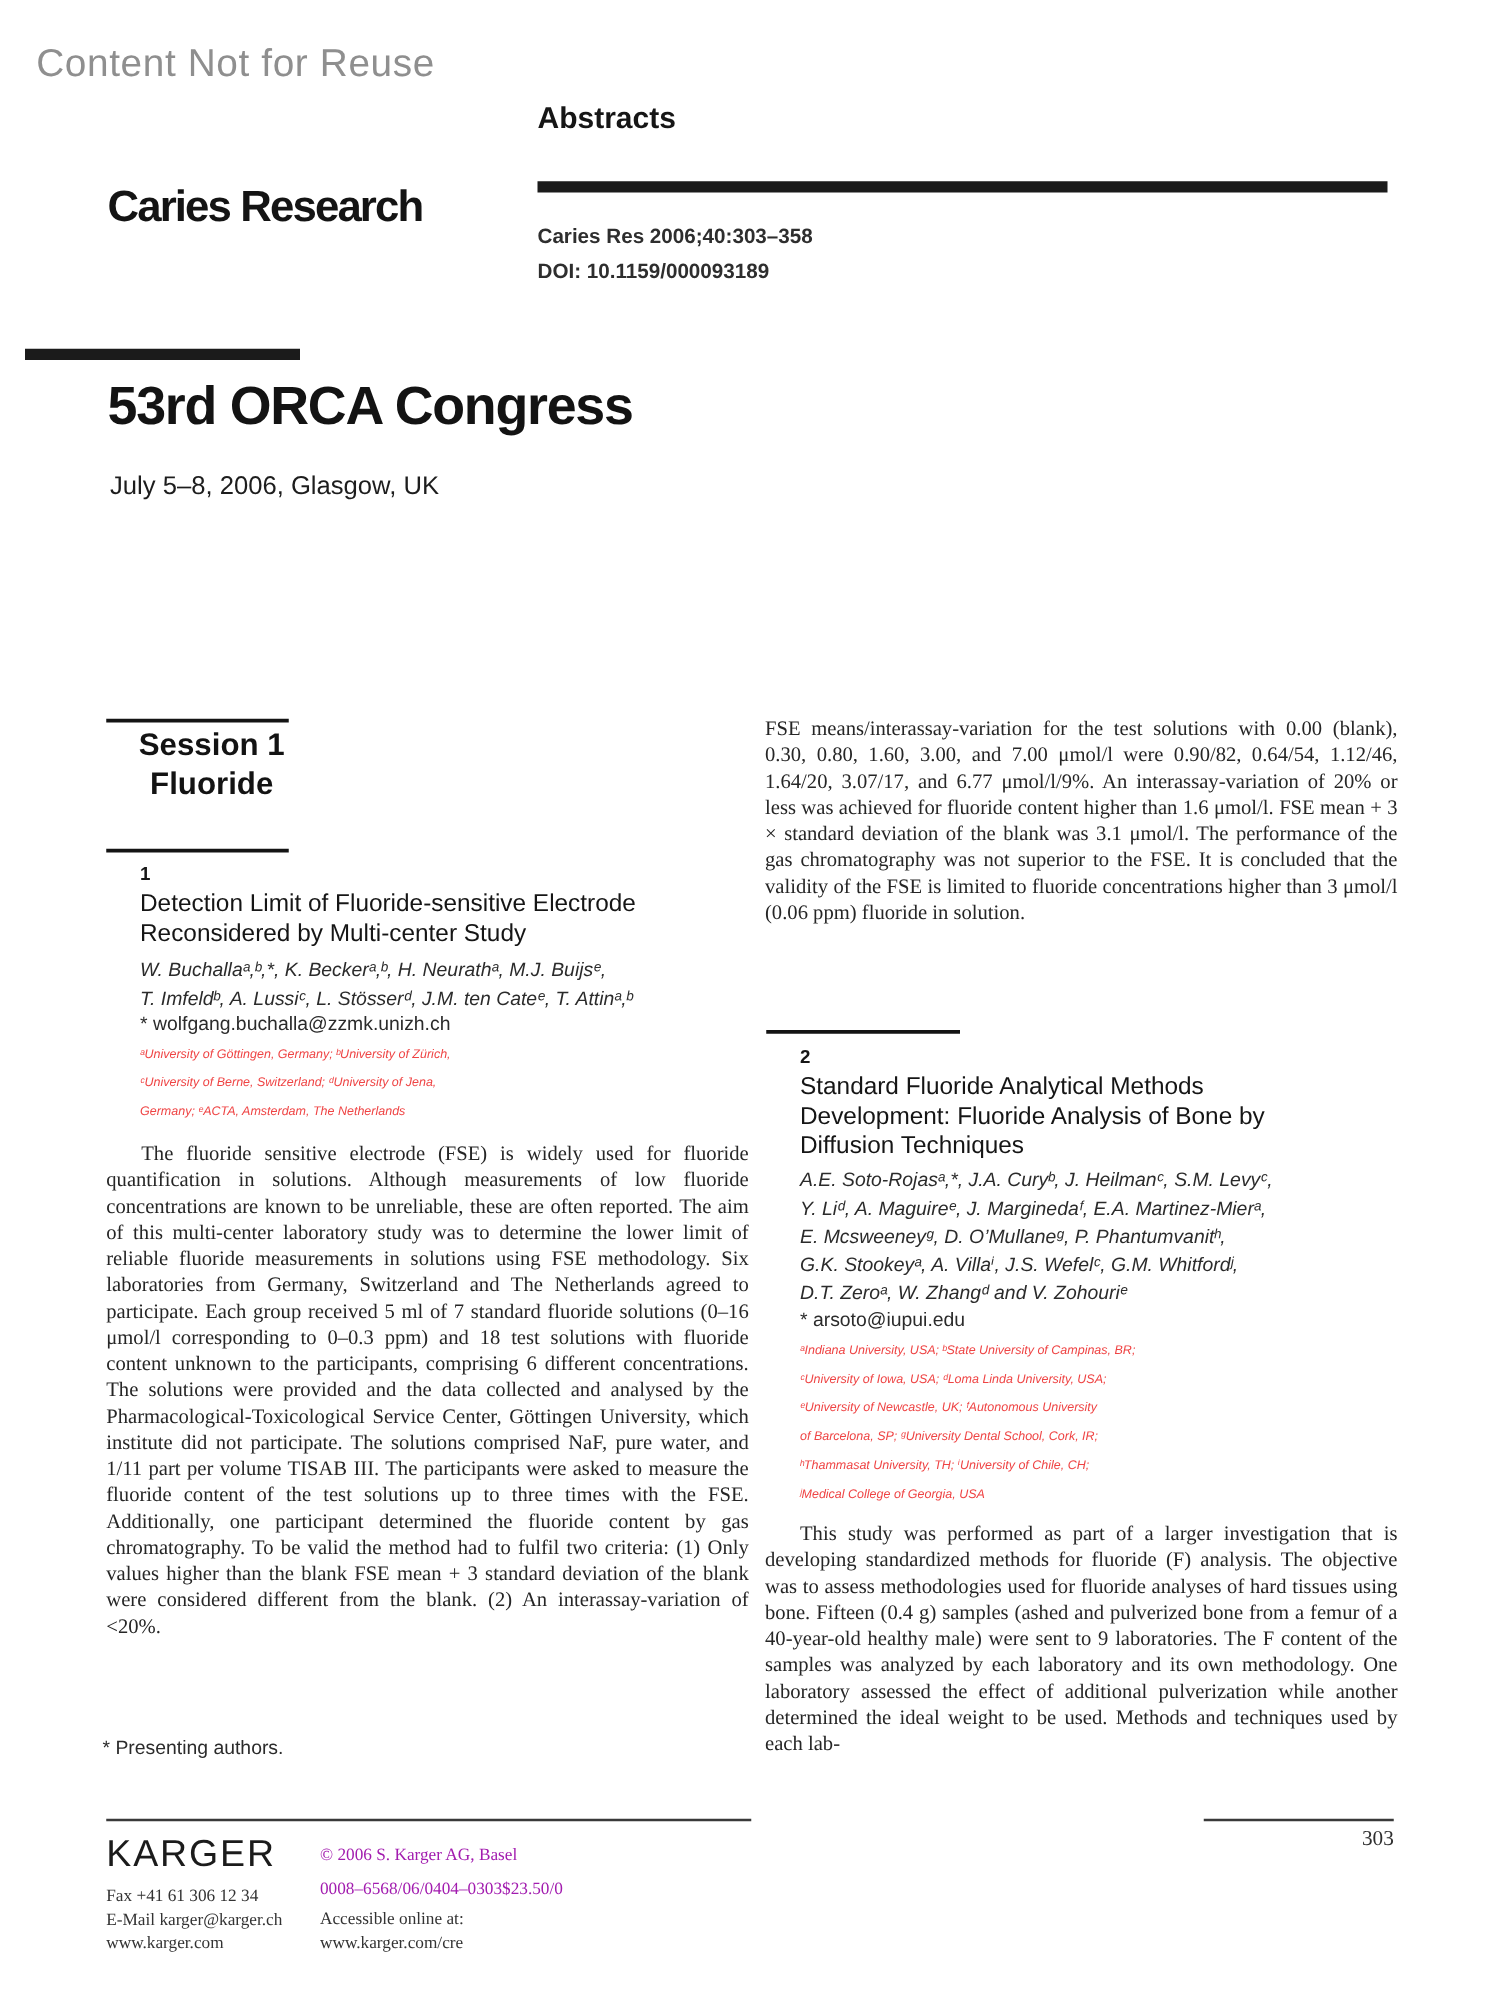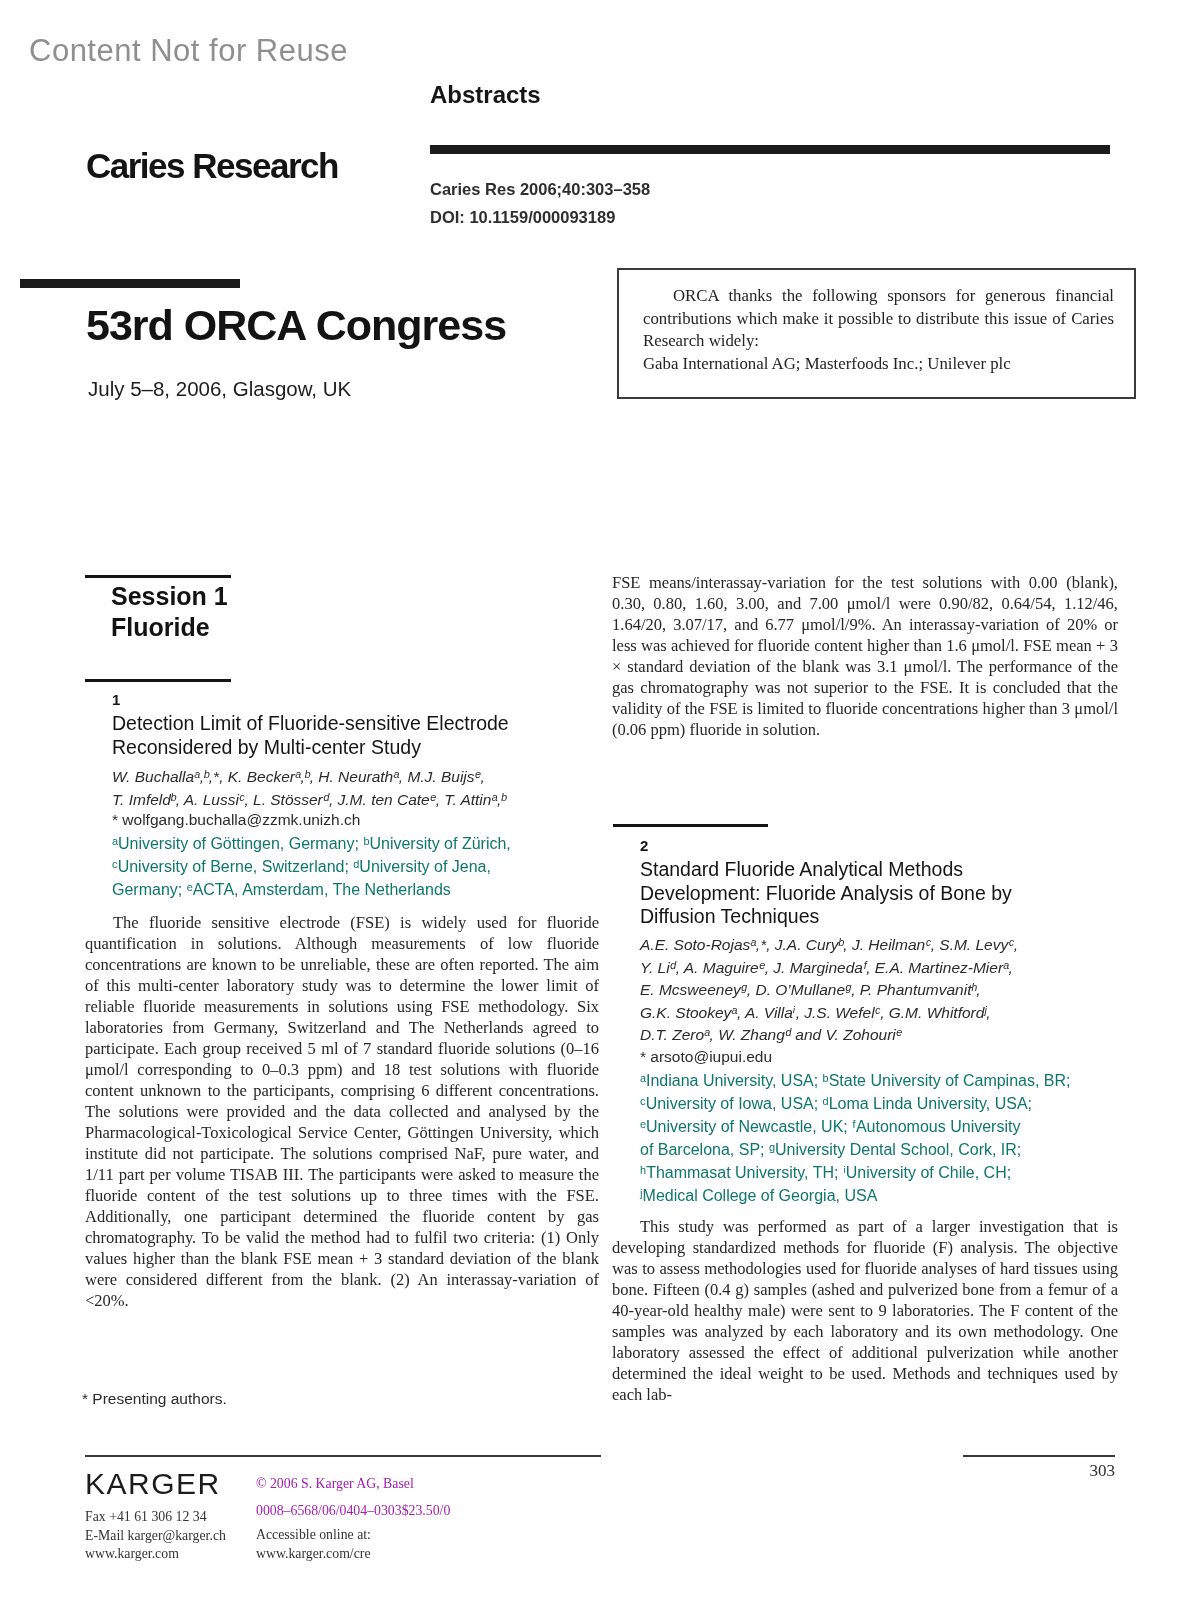--- a/index.html
+++ b/index.html
@@ -30,27 +30,27 @@
     border:2px solid #3b3b3b; padding:15px 20px 0 24px;
     font-size:16.8px; line-height:22.5px; color:#242424;
   }
   #sponsor-text { text-align:justify; text-indent:30px; }
 
   .rule { position:absolute; height:3px; background:#141414; }
   #session-rule { left:85px; top:575px; width:146px; }
   #abs1-rule    { left:85px; top:679px; width:146px; }
   #abs2-rule    { left:613px; top:824px; width:155px; }
 
-  #session-heading { position:absolute; left:111px; top:581px; font-size:25px; font-weight:bold; line-height:31px; color:#131313; }
+  #session-heading { position:absolute; left:111px; top:581px; font-size:25px; font-weight:bold; line-height:31px; color:#131313;text-align:center; }
 
   .abs-num    { position:absolute; font-size:15px; font-weight:bold; color:#161616; }
   .abs-title  { position:absolute; width:482px; font-size:19.5px; font-weight:normal; line-height:23.5px; color:#151515; }
   .abs-authors{ position:absolute; width:484px; font-size:15.5px; font-style:italic; line-height:22.5px; color:#2b2b2b; }
   .abs-email  { position:absolute; font-size:15.5px; color:#2b2b2b; }
-  .abs-affil  { position:absolute; width:478px; font-size:16px; line-height:23px; color:#0f766e; }
+  .abs-affil  { position:absolute; width:478px; font-size:10px; line-height:23px; color:#ef4444;font-style:italic; }
   .abs-body   { position:absolute; font-size:16.5px; line-height:21px; text-align:justify; color:#262626; }
 
   #abs1-num     { left:112px; top:691px; }
   #abs1-title   { left:112px; top:712px; }
   #abs1-authors { left:112px; top:766px; }
   #abs1-email   { left:112px; top:811px; }
   #abs1-affils  { left:112px; top:832px; }
   #abs1-body    { left:85px;  top:912px; width:514px; text-indent:28px; }
 
   #abs1-cont    { left:612px; top:572px; width:506px; }
@@ -84,24 +84,20 @@
 
   <div id="abstracts-label" class="sans">Abstracts</div>
   <div id="masthead-bar"></div>
   <div id="citation" class="sans">Caries Res 2006;40:303–358</div>
   <div id="doi" class="sans">DOI: 10.1159/000093189</div>
 
   <div id="congress-bar"></div>
   <h1 id="congress-title" class="sans">53rd ORCA Congress</h1>
   <div id="congress-subtitle" class="sans">July 5–8, 2006, Glasgow, UK</div>
 
-  <div id="sponsor-box" class="serif">
-    <p id="sponsor-text">ORCA thanks the following sponsors for generous financial contributions which make it possible to distribute this issue of Caries Research widely:</p>
-    <p id="sponsor-list">Gaba International AG; Masterfoods Inc.; Unilever plc</p>
-  </div>
 
   <div id="session-rule" class="rule"></div>
   <div id="session-heading" class="sans pre">Session 1
 Fluoride</div>
 
   <div id="abs1-rule" class="rule"></div>
   <div id="abs1-num" class="abs-num sans">1</div>
   <div id="abs1-title" class="abs-title sans pre">Detection Limit of Fluoride-sensitive Electrode
 Reconsidered by Multi-center Study</div>
   <div id="abs1-authors" class="abs-authors sans pre">W. Buchallaᵃ,ᵇ,*, K. Beckerᵃ,ᵇ, H. Neurathᵃ, M.J. Buijsᵉ,

